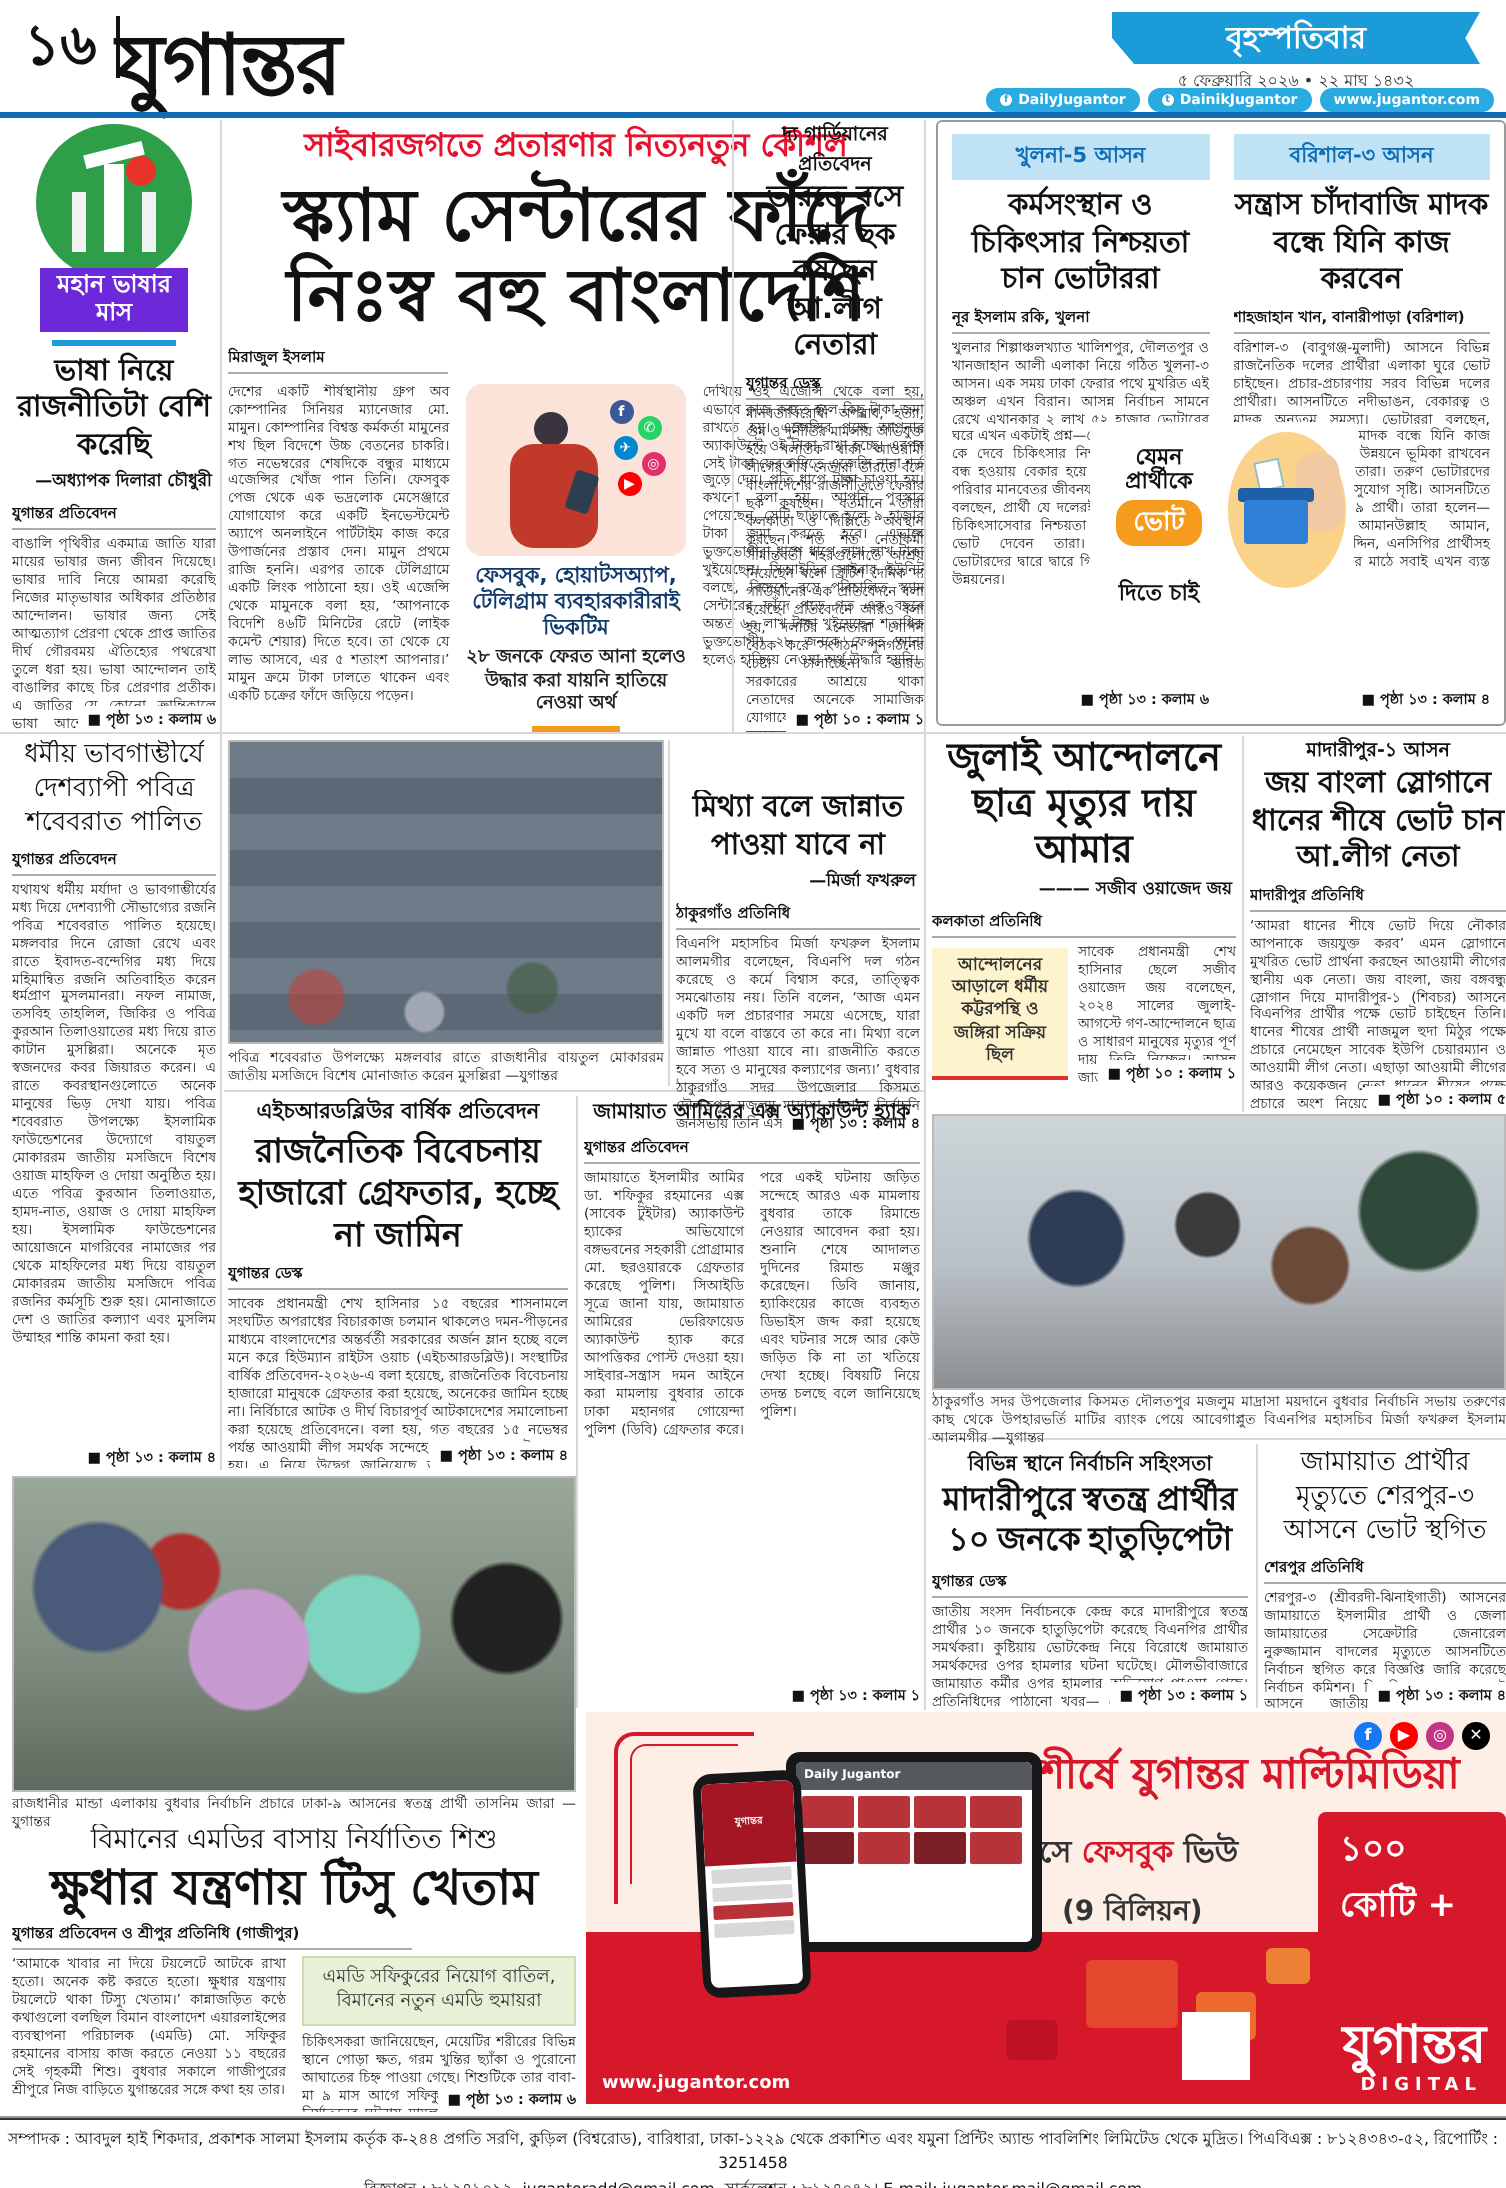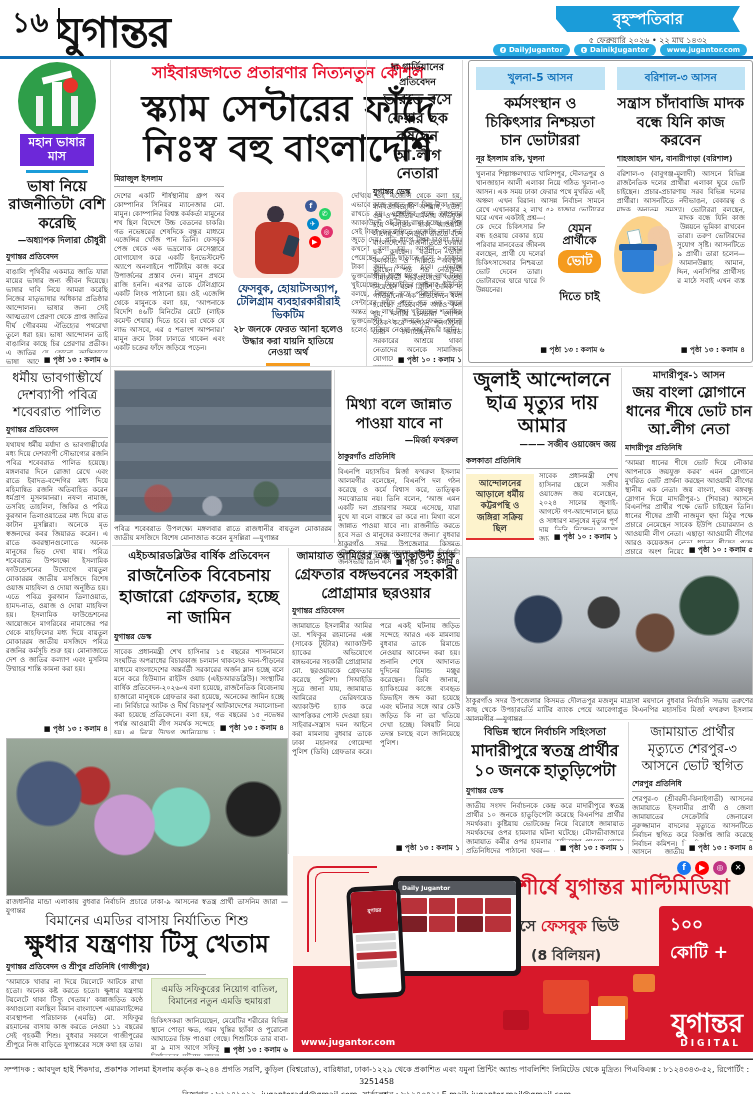--- a/index.html
+++ b/index.html
@@ -289,21 +289,20 @@
   <div class="art" style="left:114px;top:548px;width:170px;height:186px;">
     <div class="kicker-sm" style="font-size:10.5px;">এইচআরডব্লিউর বার্ষিক প্রতিবেদন</div>
     <div class="headline-md" style="font-size:16.5px;">রাজনৈতিক বিবেচনায় হাজারো গ্রেফতার, হচ্ছে না জামিন</div>
     <div class="byline">যুগান্তর ডেস্ক</div>
     <div class="body-sm">সাবেক প্রধানমন্ত্রী শেখ হাসিনার ১৫ বছরের শাসনামলে সংঘটিত অপরাধের বিচারকাজ চলমান থাকলেও দমন-পীড়নের মাধ্যমে বাংলাদেশের অন্তর্বর্তী সরকারের অর্জন ম্লান হচ্ছে বলে মনে করে হিউম্যান রাইটস ওয়াচ (এইচআরডব্লিউ)। সংস্থাটির বার্ষিক প্রতিবেদন-২০২৬-এ বলা হয়েছে, রাজনৈতিক বিবেচনায় হাজারো মানুষকে গ্রেফতার করা হয়েছে, অনেকের জামিন হচ্ছে না। নির্বিচারে আটক ও দীর্ঘ বিচারপূর্ব আটকাদেশের সমালোচনা করা হয়েছে প্রতিবেদনে। বলা হয়, গত বছরের ১৫ নভেম্বর পর্যন্ত আওয়ামী লীগ সমর্থক সন্দেহে বহু মানুষকে আটক করা হয়। এ নিয়ে উদ্বেগ জানিয়েছে আন্তর্জাতিক মানবাধিকার সংস্থাটি।</div>
     <div class="pageref">■ পৃষ্ঠা ১৩ : কলাম ৪</div>
   </div>
 
   <div class="art" style="left:292px;top:548px;width:168px;height:306px;">
     <div class="kicker-sm" style="font-size:10px;">জামায়াত আমিরের এক্স অ্যাকাউন্ট হ্যাক</div>
-    <div class="headline-md">গ্রেফতার বঙ্গভবনের সহকারী প্রোগ্রামার ছরওয়ার</div>
     <div class="byline">যুগান্তর প্রতিবেদন</div>
     <div class="body-sm" style="column-count:2;column-gap:8px;">জামায়াতে ইসলামীর আমির ডা. শফিকুর রহমানের এক্স (সাবেক টুইটার) অ্যাকাউন্ট হ্যাকের অভিযোগে বঙ্গভবনের সহকারী প্রোগ্রামার মো. ছরওয়ারকে গ্রেফতার করেছে পুলিশ। সিআইডি সূত্রে জানা যায়, জামায়াত আমিরের ভেরিফায়েড অ্যাকাউন্ট হ্যাক করে আপত্তিকর পোস্ট দেওয়া হয়। সাইবার-সন্ত্রাস দমন আইনে করা মামলায় বুধবার তাকে ঢাকা মহানগর গোয়েন্দা পুলিশ (ডিবি) গ্রেফতার করে। পরে একই ঘটনায় জড়িত সন্দেহে আরও এক মামলায় বুধবার তাকে রিমান্ডে নেওয়ার আবেদন করা হয়। শুনানি শেষে আদালত দুদিনের রিমান্ড মঞ্জুর করেছেন। ডিবি জানায়, হ্যাকিংয়ের কাজে ব্যবহৃত ডিভাইস জব্দ করা হয়েছে এবং ঘটনার সঙ্গে আর কেউ জড়িত কি না তা খতিয়ে দেখা হচ্ছে। বিষয়টি নিয়ে তদন্ত চলছে বলে জানিয়েছে পুলিশ।</div>
     <div class="pageref">■ পৃষ্ঠা ১৩ : কলাম ১</div>
   </div>
 
   <div class="photo crowd" style="left:466px;top:557px;width:287px;height:138px;"></div>
   <div class="caption" style="position:absolute;left:466px;top:697px;width:287px;">ঠাকুরগাঁও সদর উপজেলার কিসমত দৌলতপুর মজলুম মাদ্রাসা ময়দানে বুধবার নির্বাচনি সভায় তরুণের কাছ থেকে উপহারভর্তি মাটির ব্যাংক পেয়ে আবেগাপ্লুত বিএনপির মহাসচিব মির্জা ফখরুল ইসলাম আলমগীর —যুগান্তর</div>
 
   <div class="art" style="left:466px;top:724px;width:158px;height:130px;">
     <div class="kicker-sm" style="font-size:10px;">বিভিন্ন স্থানে নির্বাচনি সহিংসতা</div>
@@ -371,21 +370,21 @@
             <div class="phone-row"></div>
         </div>
       </div>
       <div class="ad-title">শীর্ষে যুগান্তর মাল্টিমিডিয়া</div>
       <div class="ad-line">
         <span>মাসে</span>
         <span class="fb">ফেসবুক</span>
         <span>ভিউ</span>
       </div>
       <div class="ad-badge">১০০ কোটি +</div>
-      <div class="ad-sub">(8 বিলিয়ন)</div>
+      <div class="ad-sub">(9 বিলিয়ন)</div>
     </div>
     <div class="ad-bottom">
       <div class="mos" style="left:250px;top:14px;width:46px;height:34px;background:#e8542f;"></div>
       <div class="mos" style="left:305px;top:30px;width:30px;height:24px;background:#f07f2d;"></div>
       <div class="mos" style="left:210px;top:44px;width:26px;height:20px;background:#b51222;"></div>
       <div class="mos" style="left:340px;top:8px;width:22px;height:18px;background:#f29b38;"></div>
       <div class="ad-url">www.jugantor.com</div>
       <div class="qr"></div>
       <div class="ad-brand">যুগান্তর</div>
       <div class="ad-brand-sub">DIGITAL</div>

